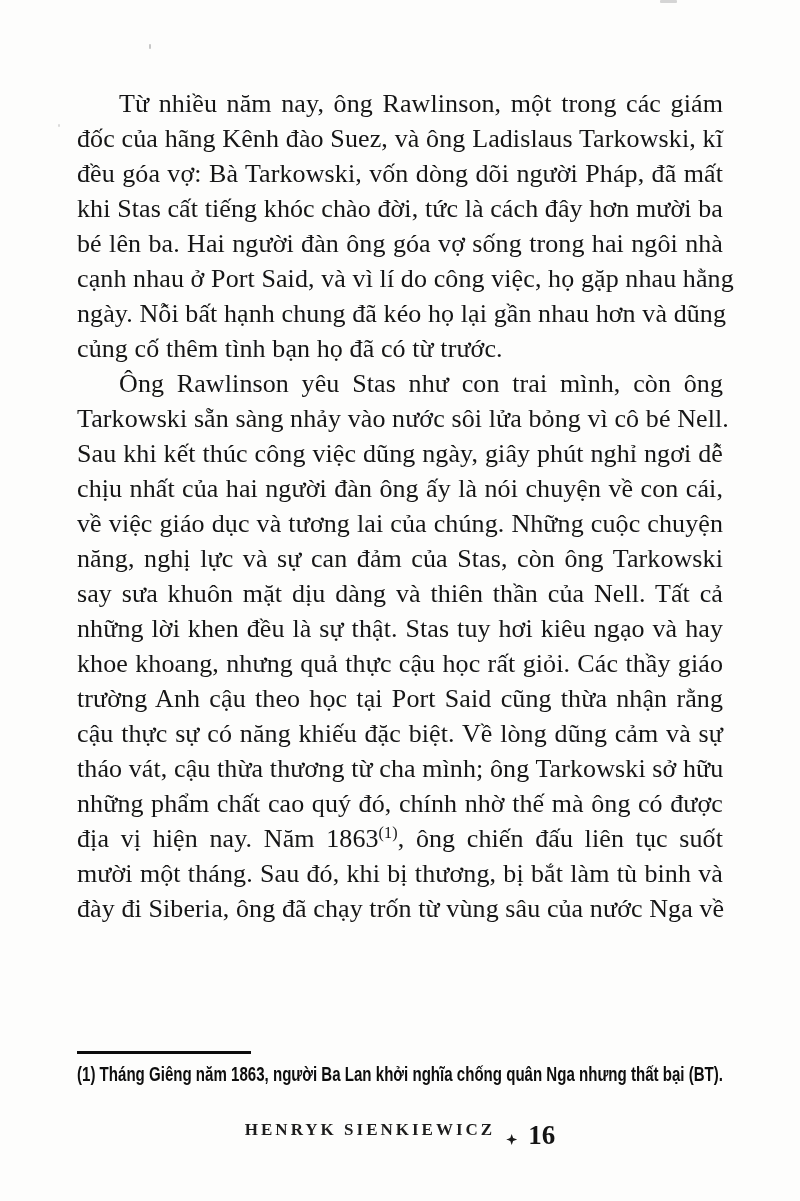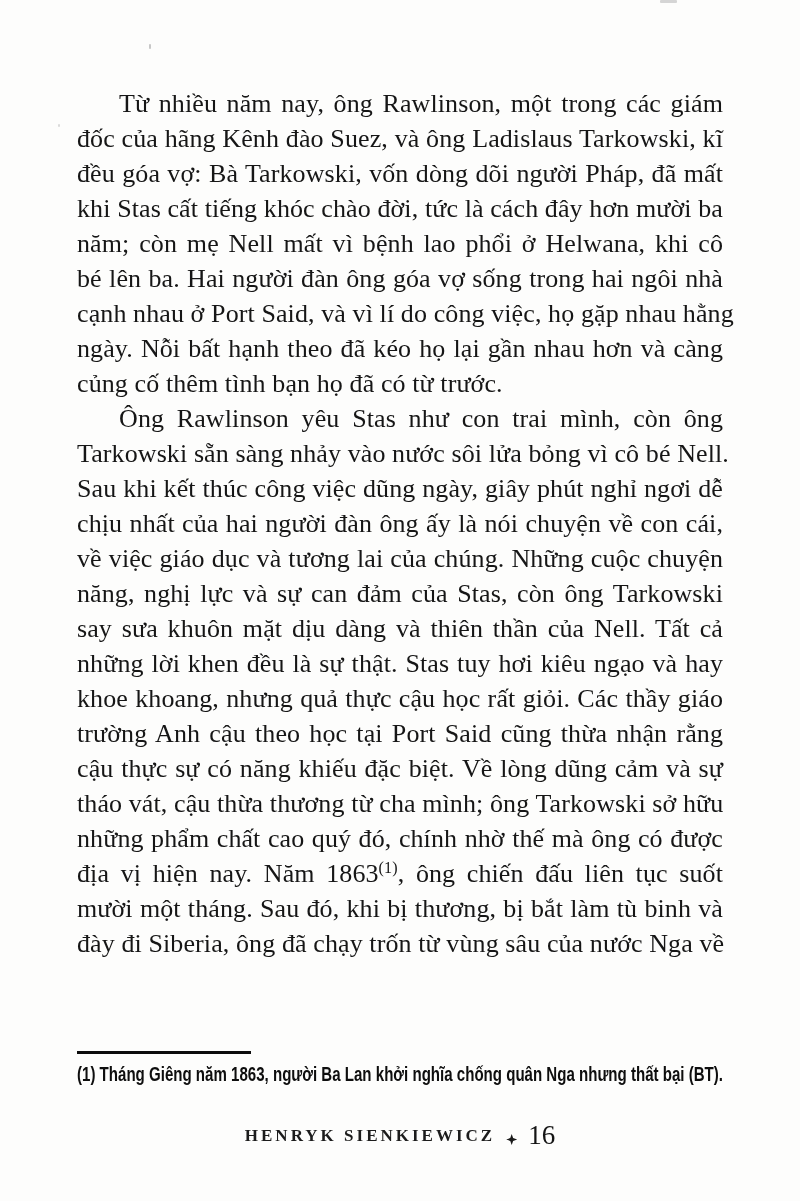--- a/index.html
+++ b/index.html
@@ -67,40 +67,41 @@
     display: inline-block;
     transform-origin: left center;
   }
   .footer {
     position: absolute;
     left: 0;
     top: 1120px;
     width: 800px;
     display: flex;
     justify-content: center;
-    align-items: center;
+    align-items: flex-start;
     gap: 11px;
   }
   .footer-author {
     font-size: 17px;
     font-weight: 600;
     letter-spacing: 3px;
     color: #1c1c1c;
   }
   .star-sep {
     width: 11px;
     height: 11px;
     background: #1a1a1a;
     align-self: center;
     margin-top: 8px;
     clip-path: polygon(50% 0, 63% 37%, 100% 50%, 63% 63%, 50% 100%, 37% 63%, 0 50%, 37% 37%);
   }
   .footer-page {
     font-size: 27px;
     color: #141414;
+    font-weight: bold;
   }
   .artifact {
     position: absolute;
     background: #9a9a9a;
     opacity: 0.55;
     border-radius: 1px;
   }
   .artifact.a1 { left: 149px; top: 44px;  width: 2px;  height: 5px; }
   .artifact.a2 { left: 660px; top: 0;     width: 17px; height: 3px; background:#b5b5b5; }
   .artifact.a3 { left: 58px;  top: 124px; width: 2px;  height: 3px; opacity: 0.35; }
@@ -114,24 +115,23 @@
   <span class="artifact a2"></span>
   <span class="artifact a3"></span>
 
   <div class="text-block">
 
     <div>
       <div class="line line--indent">Từ nhiều năm nay, ông Rawlinson, một trong các giám</div>
       <div class="line">đốc của hãng Kênh đào Suez, và ông Ladislaus Tarkowski, kĩ</div>
       <div class="line">đều góa vợ: Bà Tarkowski, vốn dòng dõi người Pháp, đã mất</div>
       <div class="line">khi Stas cất tiếng khóc chào đời, tức là cách đây hơn mười ba</div>
-      <div class="line">năm; còn mẹ Nell mất vì bệnh lao phổi ở Helwana, khi cô</div>
       <div class="line">bé lên ba. Hai người đàn ông góa vợ sống trong hai ngôi nhà</div>
       <div class="line">cạnh nhau ở Port Said, và vì lí do công việc, họ gặp nhau hằng</div>
-      <div class="line">ngày. Nỗi bất hạnh theo đã kéo họ lại gần nhau hơn và càng</div>
+      <div class="line">ngày. Nỗi bất hạnh chung đã kéo họ lại gần nhau hơn và dũng</div>
       <div class="line line--end">củng cố thêm tình bạn họ đã có từ trước.</div>
     </div>
 
     <div>
       <div class="line line--indent">Ông Rawlinson yêu Stas như con trai mình, còn ông</div>
       <div class="line">Tarkowski sẵn sàng nhảy vào nước sôi lửa bỏng vì cô bé Nell.</div>
       <div class="line">Sau khi kết thúc công việc dũng ngày, giây phút nghỉ ngơi dễ</div>
       <div class="line">chịu nhất của hai người đàn ông ấy là nói chuyện về con cái,</div>
       <div class="line">về việc giáo dục và tương lai của chúng. Những cuộc chuyện</div>
       <div class="line">năng, nghị lực và sự can đảm của Stas, còn ông Tarkowski</div>

